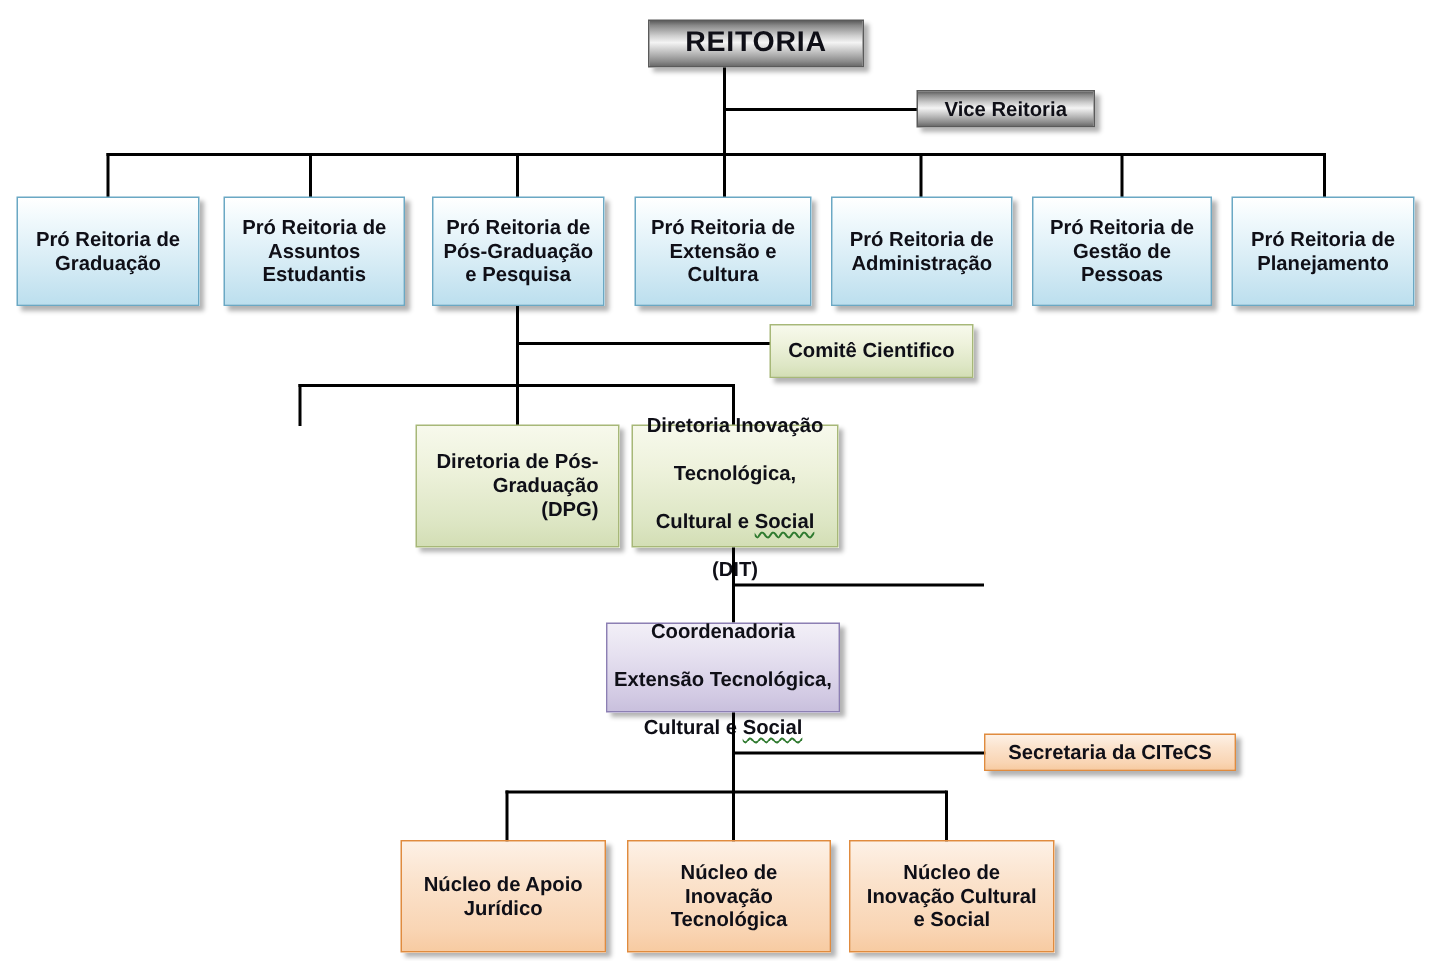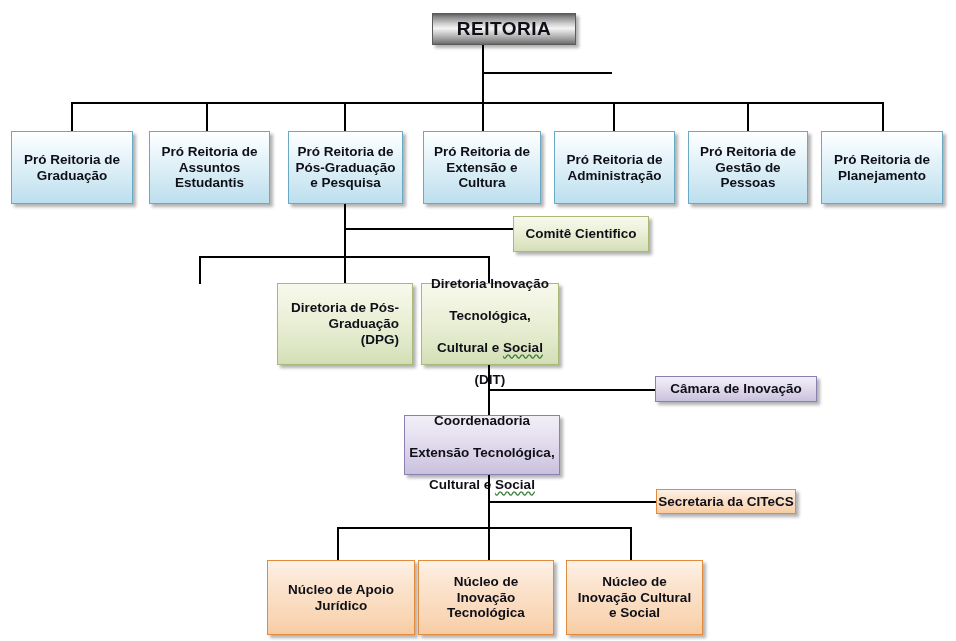--- a/index.html
+++ b/index.html
@@ -90,20 +90,21 @@
 </head>
 <body>
 
 <div id="chart-root">
 
   <div class="node grey title" style="left:432px; top:13px; width:144px; height:32px;">REITORIA</div>
 
   <div class="line v" style="left:482px; top:45px; height:58px;"></div>
 
   <div class="line h" style="left:482px; top:72px; width:130px;"></div>
+  <div class="node grey chip" style="left:611px; top:60px; width:119px; height:25px;">Vice Reitoria</div>
 
   <div class="line h" style="left:71px; top:102px; width:813px;"></div>
 
   <div class="line v" style="left:71px; top:102px; height:30px;"></div>
   <div class="line v" style="left:206px; top:102px; height:30px;"></div>
   <div class="line v" style="left:344px; top:102px; height:30px;"></div>
   <div class="line v" style="left:482px; top:102px; height:30px;"></div>
   <div class="line v" style="left:613px; top:102px; height:30px;"></div>
   <div class="line v" style="left:747px; top:102px; height:30px;"></div>
   <div class="line v" style="left:882px; top:102px; height:30px;"></div>
@@ -143,40 +144,39 @@
     <span>
       <span>Diretoria Inovação</span><br>
       <span>Tecnológica,</span><br>
       <span>Cultural e </span><span class="spell">Social</span><br>
       <span>(DIT)</span>
     </span>
   </div>
 
   <div class="line v" style="left:488px; top:365px; height:50px;"></div>
   <div class="line h" style="left:488px; top:389px; width:168px;"></div>
-  <div class="node purple chip" style="left:655px; top:376px; width:162px; height:26px;">Câmara de Inovação</div>
 
   <div class="node purple body" style="left:404px; top:415px; width:156px; height:60px;">
     <span>
       <span>Coordenadoria</span><br>
       <span>Extensão Tecnológica,</span><br>
       <span>Cultural e </span><span class="spell">Social</span>
     </span>
   </div>
 
   <div class="line v" style="left:488px; top:475px; height:54px;"></div>
   <div class="line h" style="left:488px; top:501px; width:169px;"></div>
-  <div class="node orange chip" style="left:656px; top:489px; width:140px; height:25px;">Secretaria da CITeCS</div>
+  <div class="node orange chip" style="left:656px; top:489px; width:168px; height:25px;">Secretaria da CITeCS</div>
 
   <div class="line h" style="left:337px; top:527px; width:294px;"></div>
   <div class="line v" style="left:337px; top:527px; height:34px;"></div>
   <div class="line v" style="left:488px; top:527px; height:34px;"></div>
   <div class="line v" style="left:630px; top:527px; height:34px;"></div>
 
-  <div class="node orange body" style="left:267px; top:560px; width:148px; height:75px;">Núcleo de Apoio
+  <div class="node orange body" style="left:267px; top:560px; width:137px; height:75px;">Núcleo de Apoio
 Jurídico</div>
   <div class="node orange body" style="left:418px; top:560px; width:136px; height:75px;">Núcleo de
 Inovação
 Tecnológica</div>
   <div class="node orange body" style="left:566px; top:560px; width:137px; height:75px;">Núcleo de
 Inovação Cultural
 e Social</div>
 
 </div>
 

